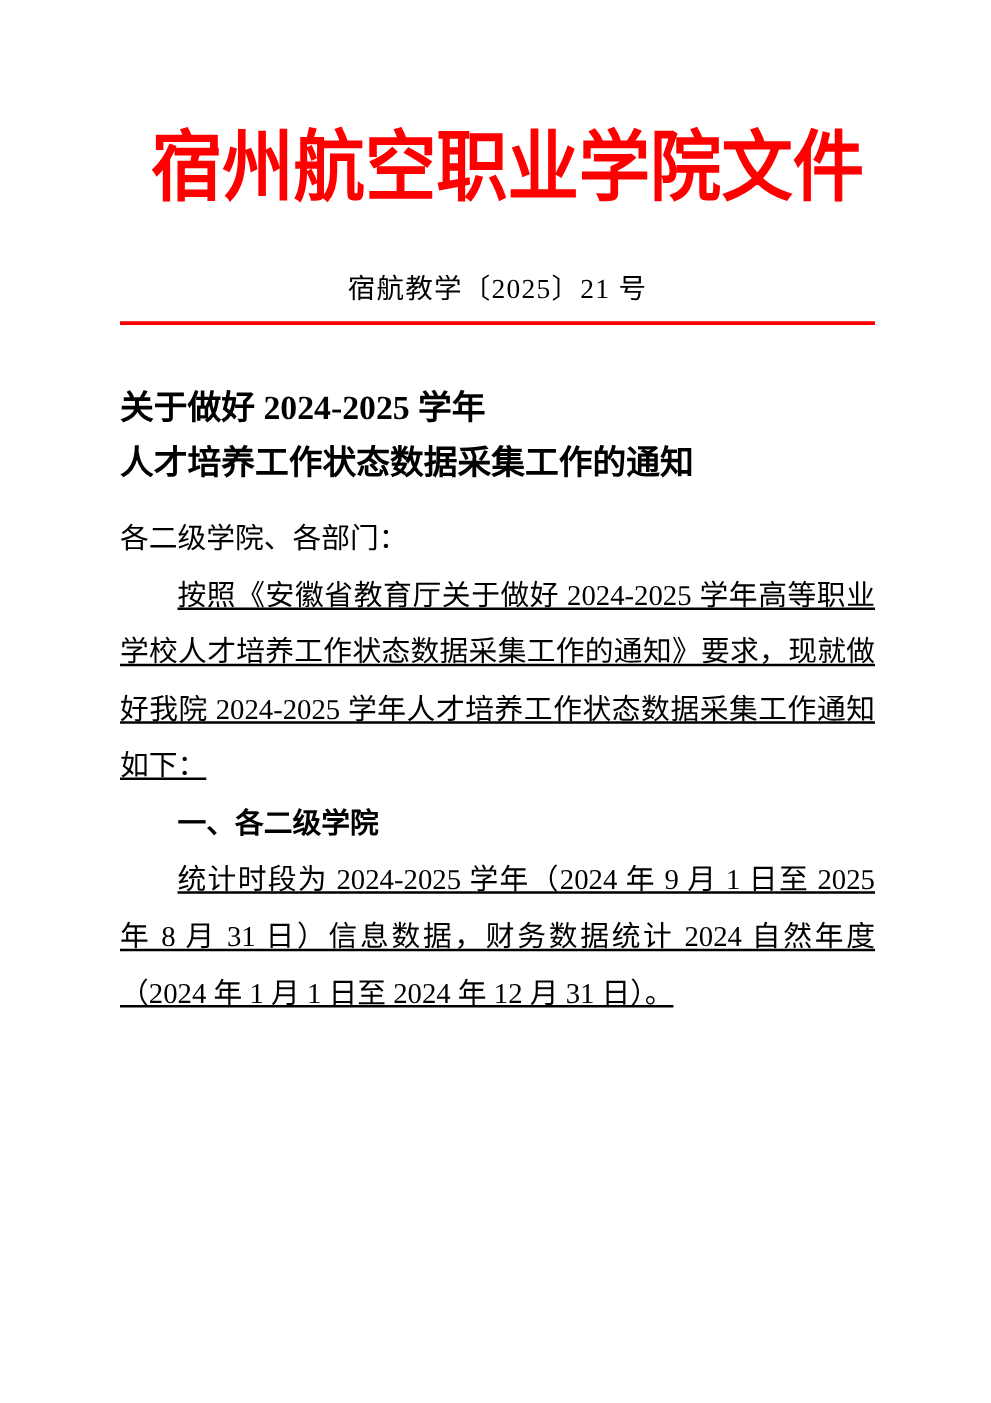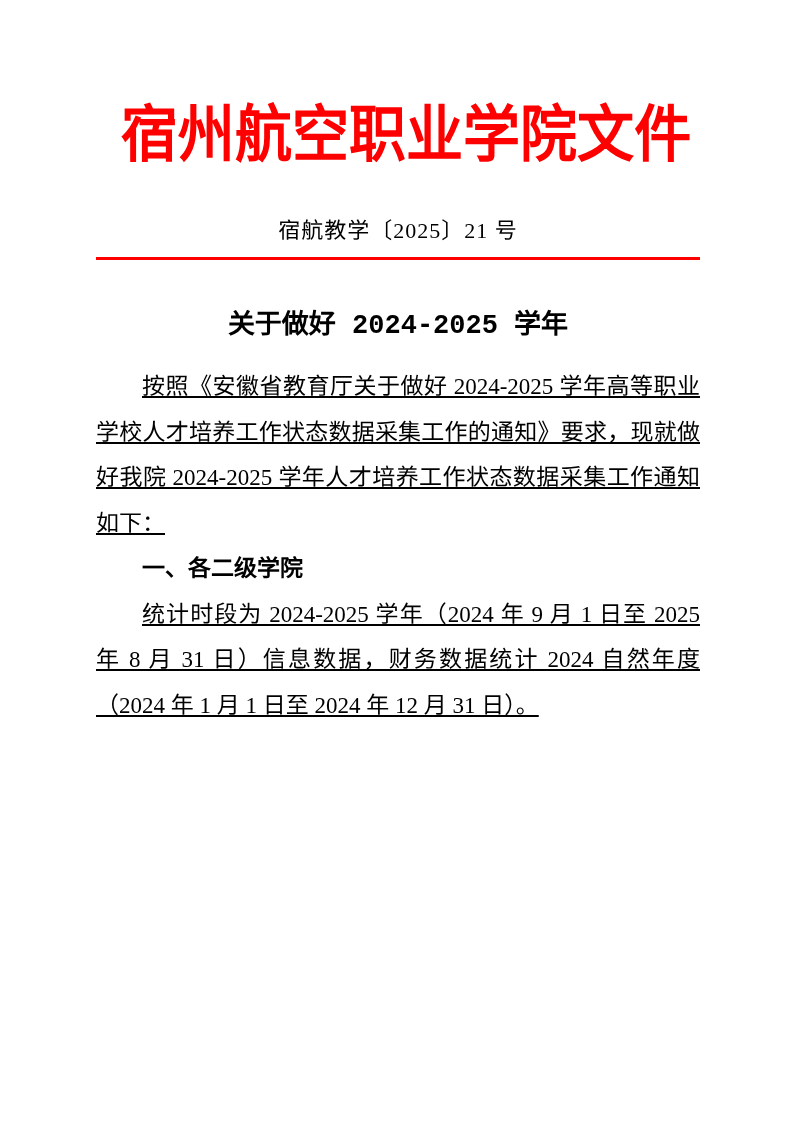--- a/index.html
+++ b/index.html
@@ -48,25 +48,25 @@
     border: none;
     height: 3px;
     width: 100%;
     background: #fe0000;
     margin-top: 11px;
   }
 
   
   .doc-title {
     margin-top: 44px;
-    text-align: center;
+    text-align: left;
     font-size: 27px;
     line-height: 44px;
     font-weight: bold;
-    font-family: Liberation Mono, monospace;
+    font-family: Liberation Serif, serif;
   }
   .doc-title .title-line { display: block; }
 
   
   .body-text {
     margin-top: 16px;
     font-size: 23px;
     line-height: 45.5px;
     text-align: justify;
   }
@@ -89,23 +89,25 @@
 <div class="page">
 
   <header class="letterhead">
     <h1 class="org-title">宿州航空职业学院文件</h1>
     <div class="doc-number">宿航教学〔2025〕21 号</div>
     <hr class="red-rule">
   </header>
 
   <h2 class="doc-title">
     <span class="title-line">关于做好 2024-2025 学年</span>
+    <span class="title-line">人才培养工作状态数据采集工作的通知</span>
   </h2>
 
   <main class="body-text">
+    <p class="salutation">各二级学院、各部门：</p>
 
     <p class="para">按照《安徽省教育厅关于做好 2024-2025 学年高等职业学校人才培养工作状态数据采集工作的通知》要求，现就做好我院 2024-2025 学年人才培养工作状态数据采集工作通知如下：</p>
 
     <h3 class="section-heading">一、各二级学院</h3>
 
 
 
     <p class="para">统计时段为 2024-2025 学年（2024 年 9 月 1 日至 2025 年 8 月 31 日）信息数据，财务数据统计 2024 自然年度（2024 年 1 月 1 日至 2024 年 12 月 31 日）。</p>
   </main>
 

